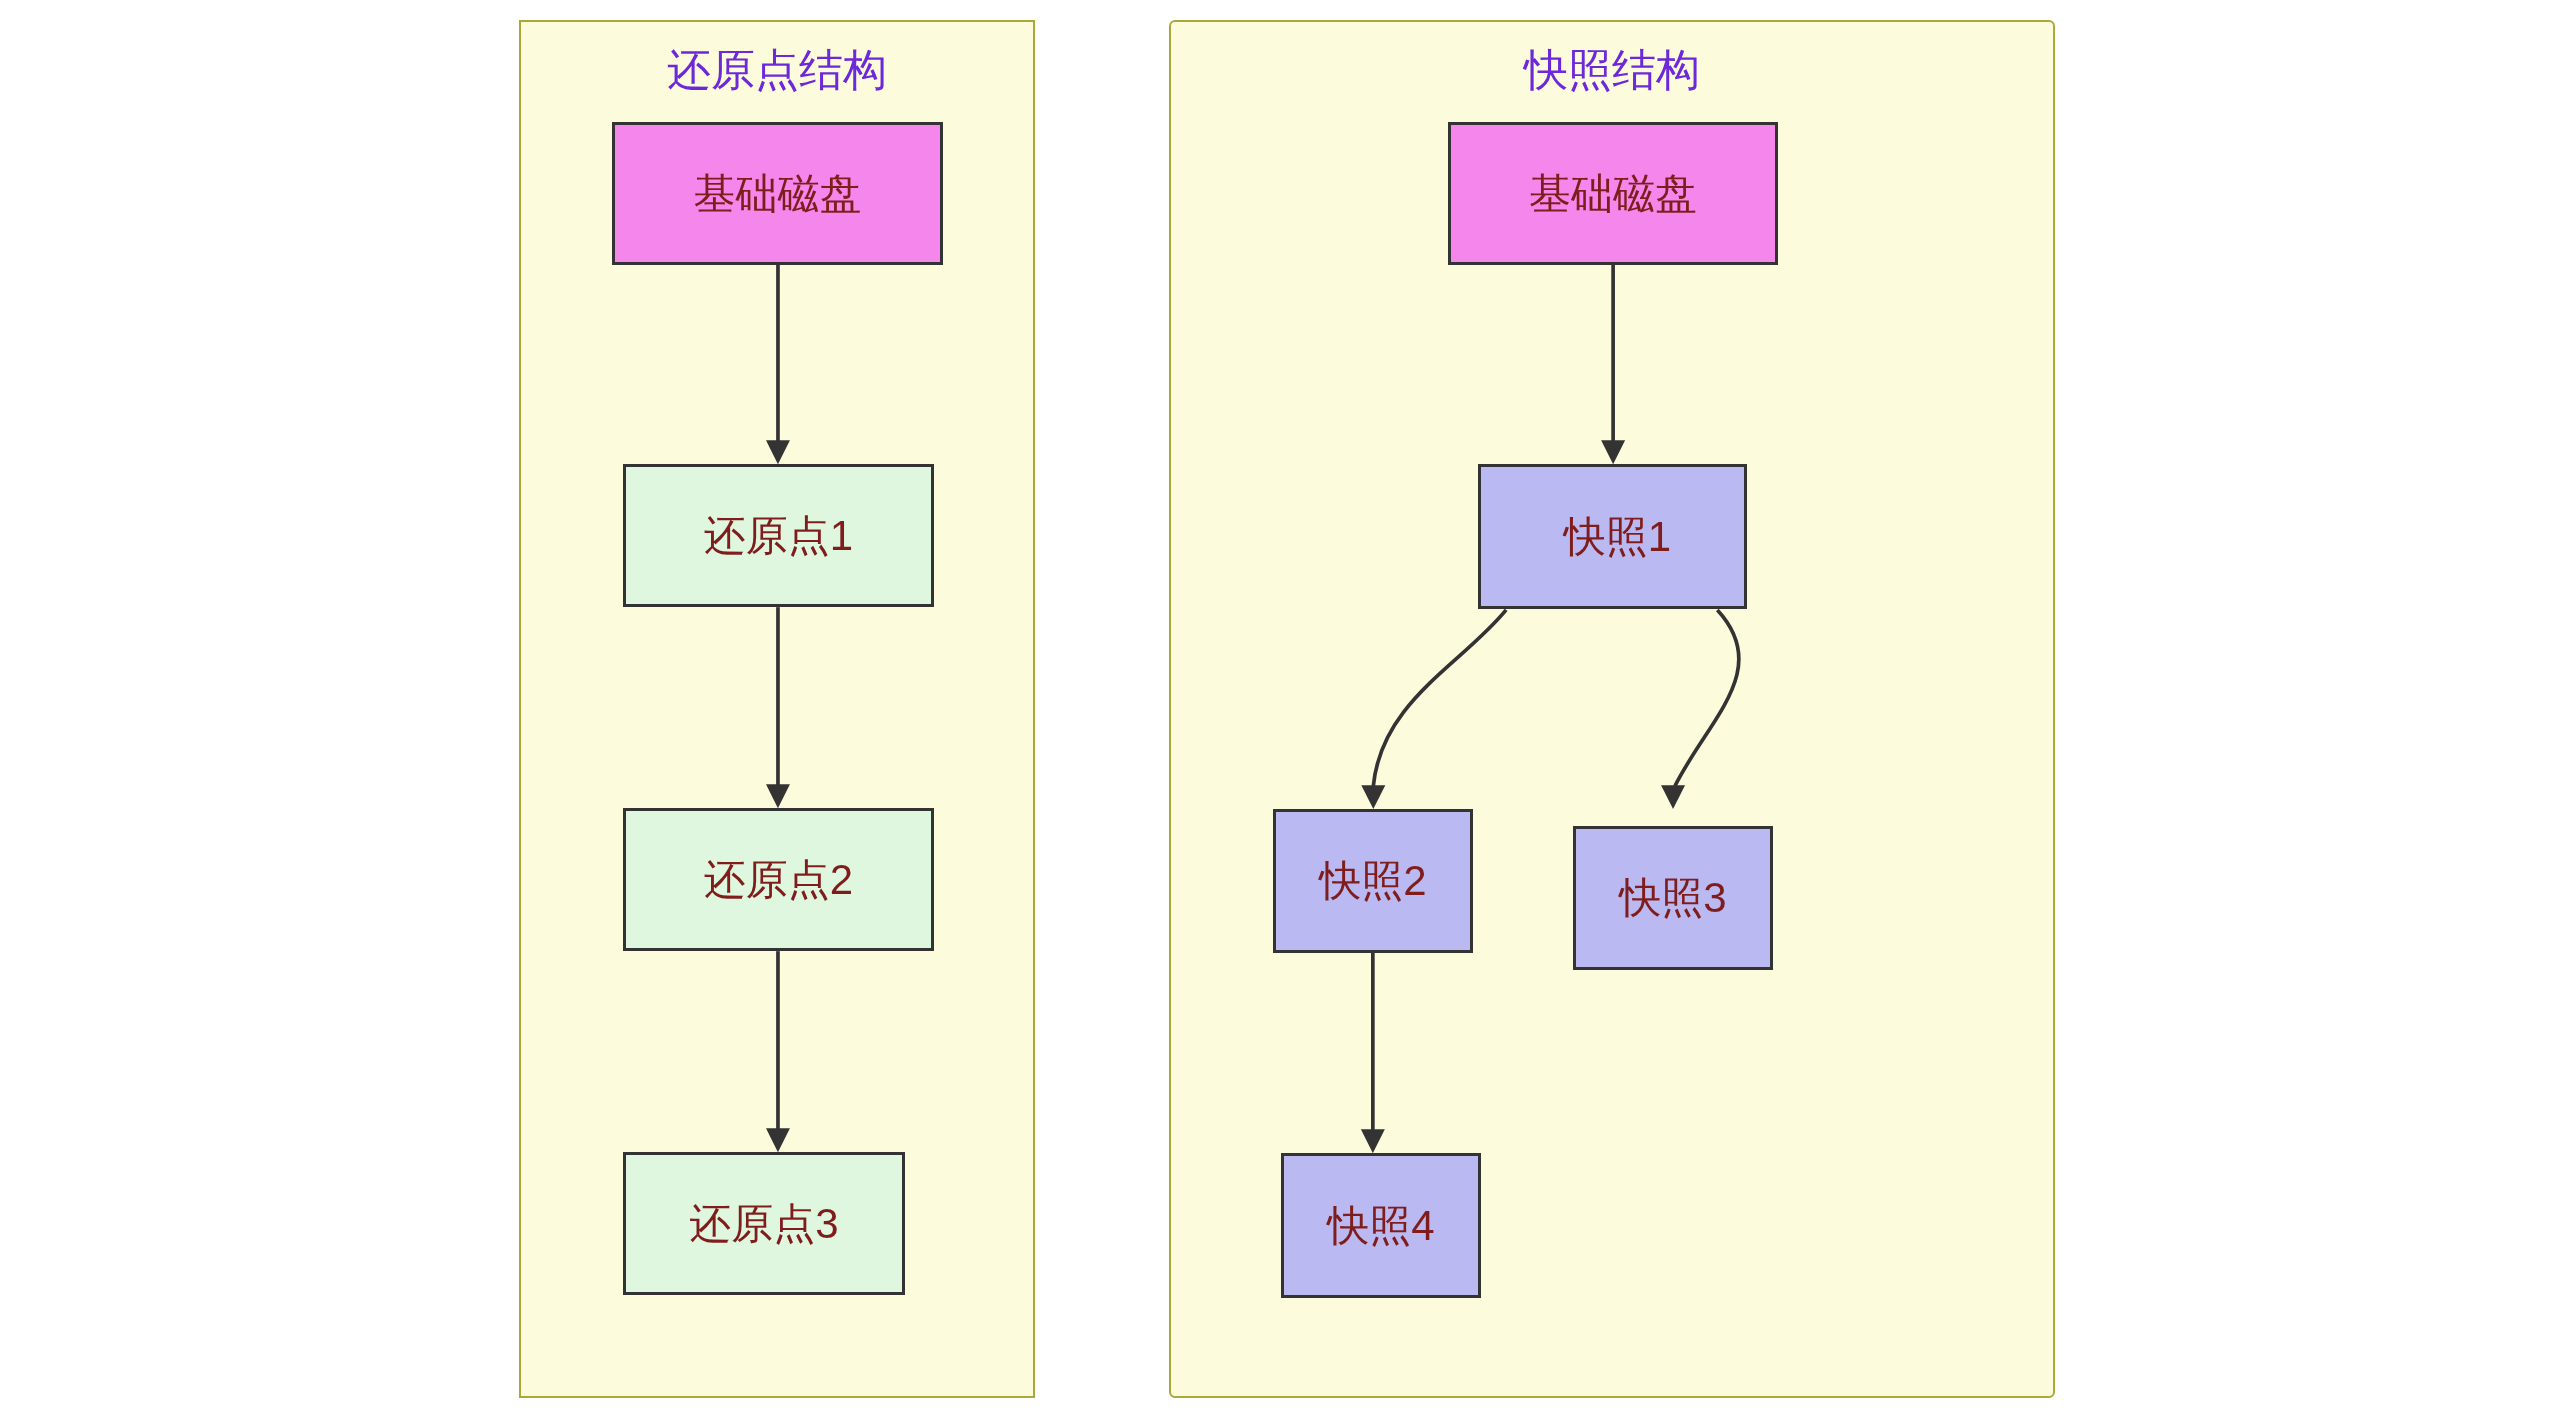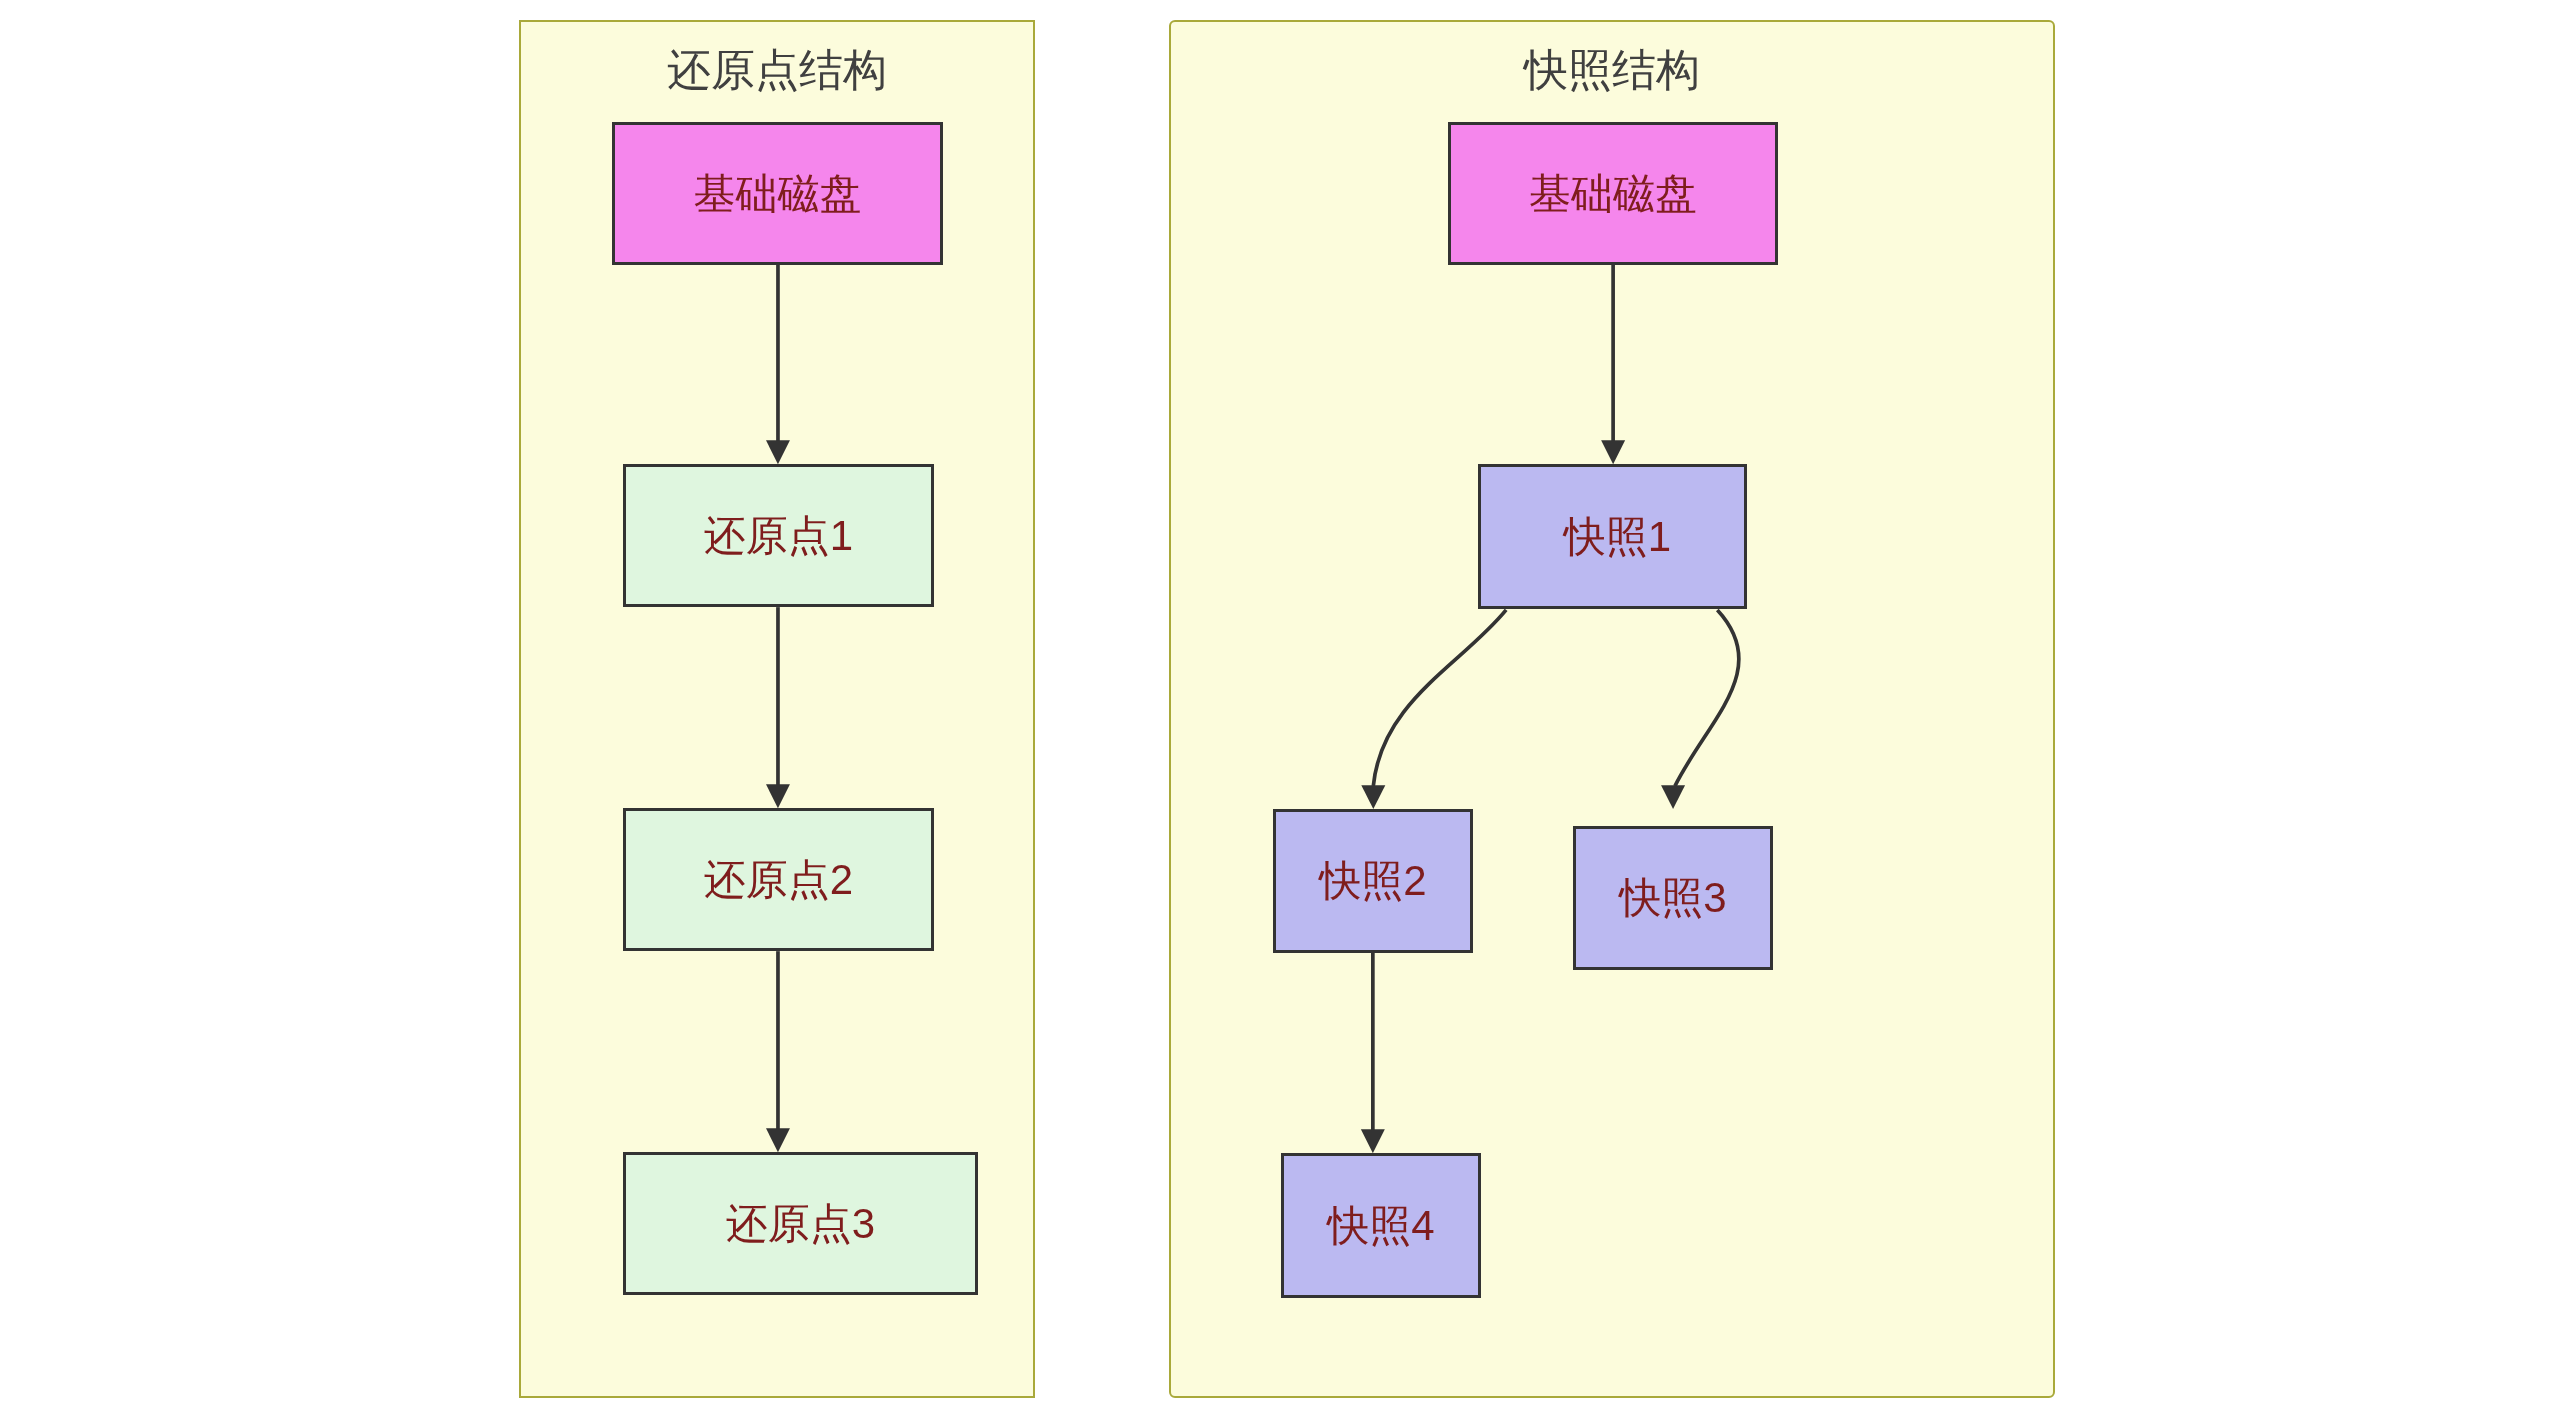--- a/index.html
+++ b/index.html
@@ -15,21 +15,21 @@
   .panel{
     position:absolute;
     background:#fcfcdc;
     border:2.8px solid #a9a93a;
     box-sizing:border-box;
   }
   .panel-title{
     position:absolute;left:0;right:0;top:22px;
     text-align:center;
     font-size:44px;line-height:1.2;
-    color:#404040;
+    color:#6d28d9;
     white-space:nowrap;
   }
   .node{
     position:absolute;
     display:flex;align-items:center;justify-content:center;
     border:3.7px solid #333333;
     box-sizing:border-box;
     font-size:42px;
     color:#7f1d1d;
     white-space:nowrap;
@@ -40,21 +40,21 @@
   svg.edges{position:absolute;left:0;top:0;pointer-events:none;}
   svg.edges path{fill:none;stroke:#333333;stroke-width:4px;}
   svg.edges line{stroke:#333333;stroke-width:4px;}
   svg.edges polygon{fill:#333333;stroke:none;}
 
   
   .panel-restore{left:519px;top:20px;width:516px;height:1378px;}
   .n-l-base{left:612px;top:122px;width:331px;height:143px;}
   .n-l-rp1{left:623px;top:464px;width:311px;height:143px;}
   .n-l-rp2{left:623px;top:808px;width:311px;height:143px;}
-  .n-l-rp3{left:623px;top:1152px;width:355px;height:143px;}
+  .n-l-rp3{left:623px;top:1152px;width:282px;height:143px;}
 
   
   .panel-snapshot{left:1169px;top:20px;width:886px;height:1378px;border-radius:6px;}
   .n-r-base{left:1448px;top:122px;width:330px;height:143px;}
   .n-r-s1{left:1478px;top:464px;width:269px;height:145px;padding-left:10px;}
   .n-r-s2{left:1273px;top:809px;width:200px;height:144px;}
   .n-r-s3{left:1573px;top:809px;width:200px;height:144px;margin-top:17px;}
   .n-r-s4{left:1273px;top:1153px;width:200px;height:145px;margin-left:8px;}
 </style>
 </head>

